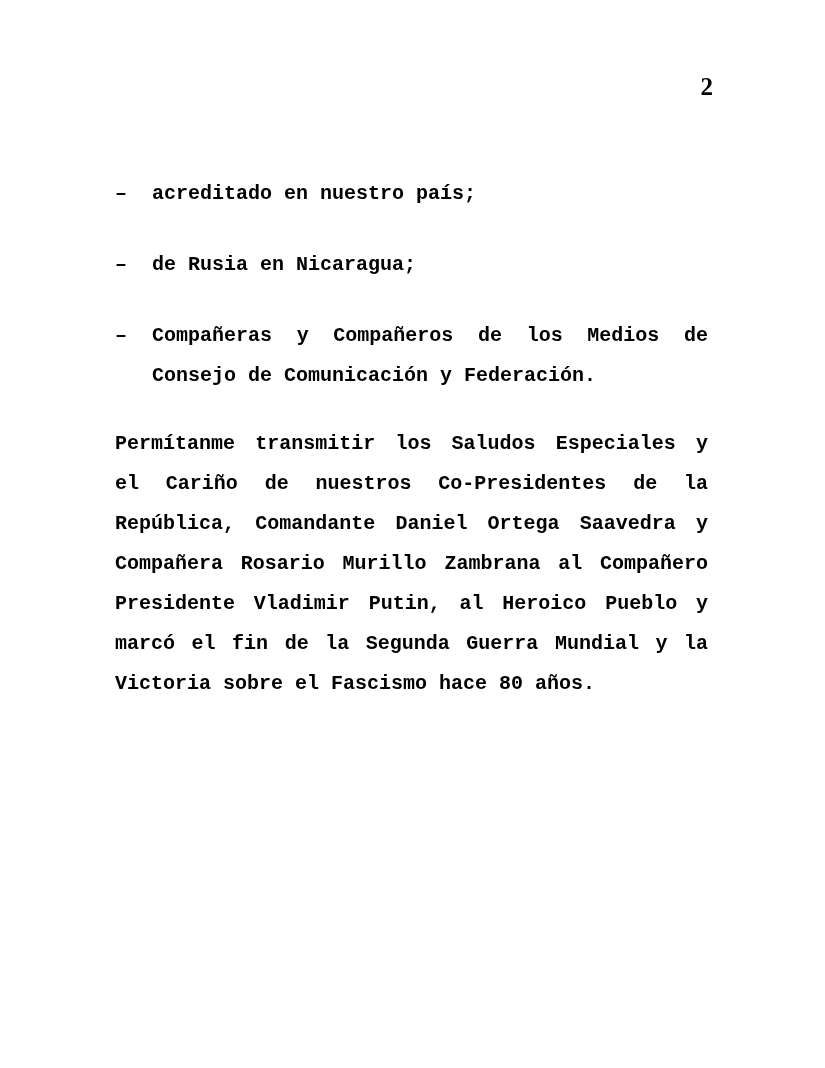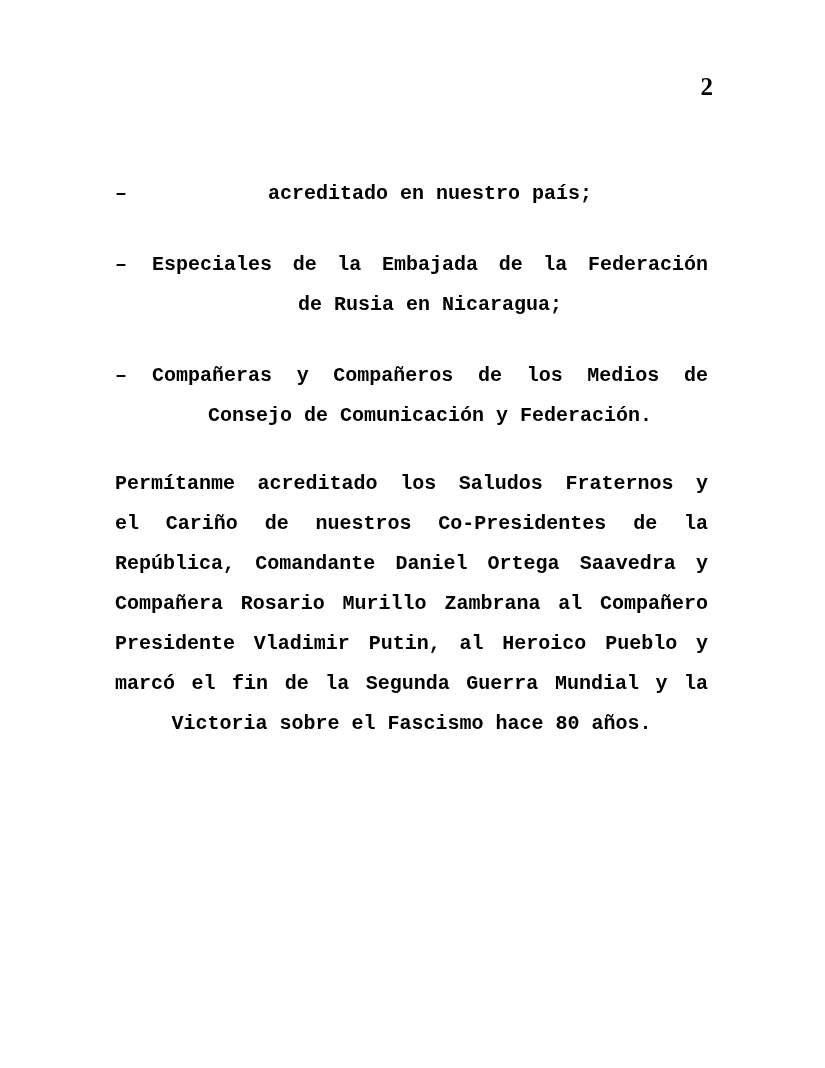--- a/index.html
+++ b/index.html
@@ -43,21 +43,21 @@
     margin-bottom: 28px;
   }
   .marker {
     position: absolute;
     left: 0;
     top: 0;
     line-height: 40px;
   }
   .line {
     white-space: normal;
-    text-align: center;
+    text-align: left;
   }
   .jl {
     text-align: justify;
     text-align-last: justify;
     -moz-text-align-last: justify;
   }
   .paragraph {
     margin: 0;
   }
 </style>
@@ -70,32 +70,31 @@
 
   <div class="content">
 
     <div class="item">
       <span class="marker">–</span>
       <div class="line">acreditado en nuestro país;</div>
     </div>
 
     <div class="item">
       <span class="marker">–</span>
-      <div class="line jl">Especiales de la Embajada de la Federación</div>
       <div class="line">de Rusia en Nicaragua;</div>
     </div>
 
     <div class="item tight">
       <span class="marker">–</span>
       <div class="line jl">Compañeras y Compañeros de los Medios de</div>
       <div class="line">Consejo de Comunicación y Federación.</div>
     </div>
 
     <div class="paragraph">
-      <div class="line jl">Permítanme acreditado los Saludos Fraternos y</div>
+      <div class="line jl">Permítanme transmitir los Saludos Especiales y</div>
       <div class="line jl">el Cariño de nuestros Co-Presidentes de la</div>
       <div class="line jl">República, Comandante Daniel Ortega Saavedra y</div>
       <div class="line jl">Compañera Rosario Murillo Zambrana al Compañero</div>
       <div class="line jl">Presidente Vladimir Putin, al Heroico Pueblo y</div>
       <div class="line jl">marcó el fin de la Segunda Guerra Mundial y la</div>
       <div class="line">Victoria sobre el Fascismo hace 80 años.</div>
     </div>
 
   </div>
 </div>

